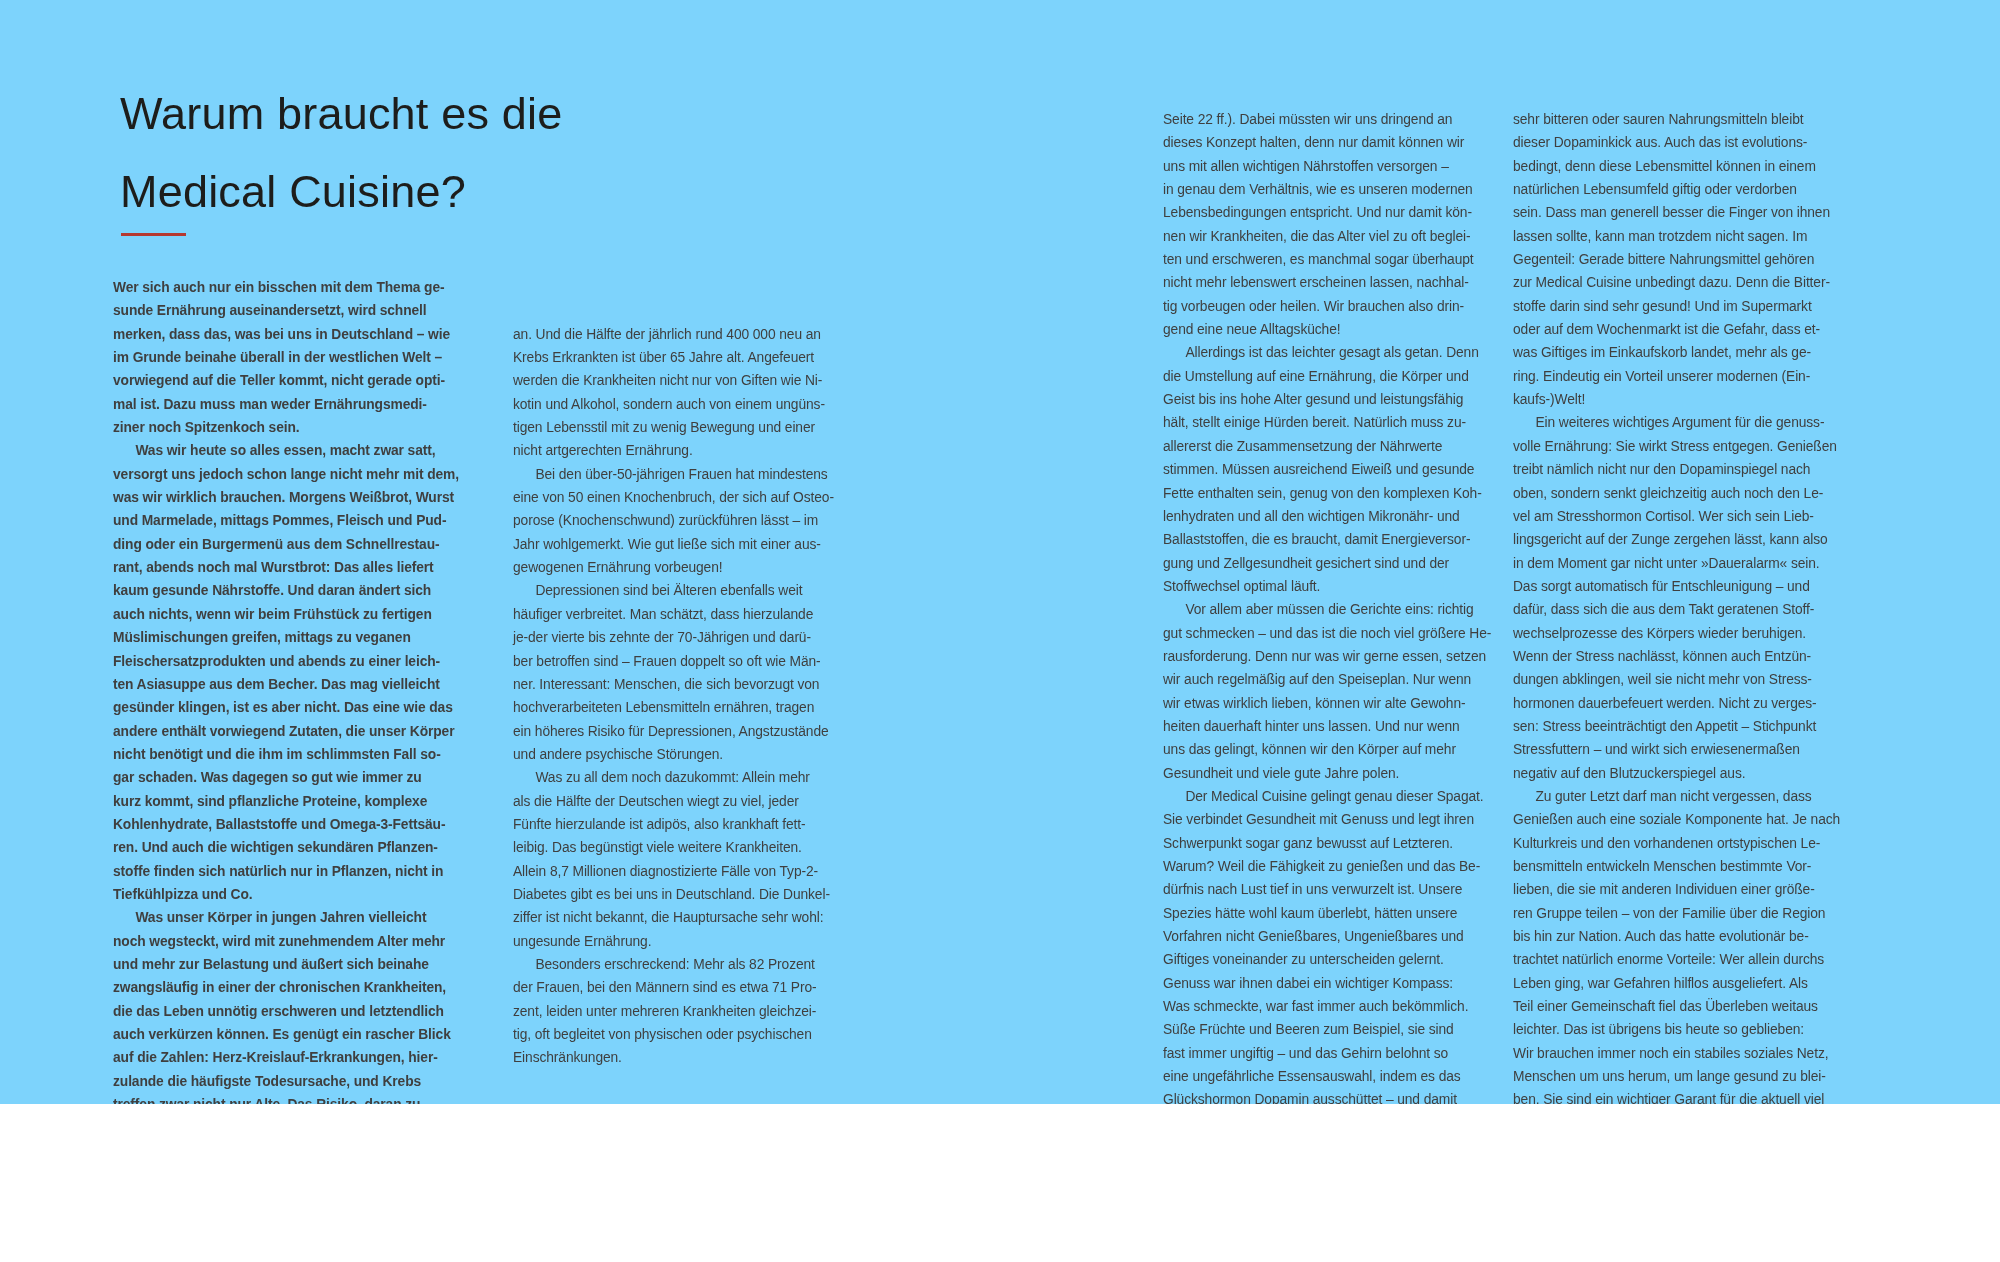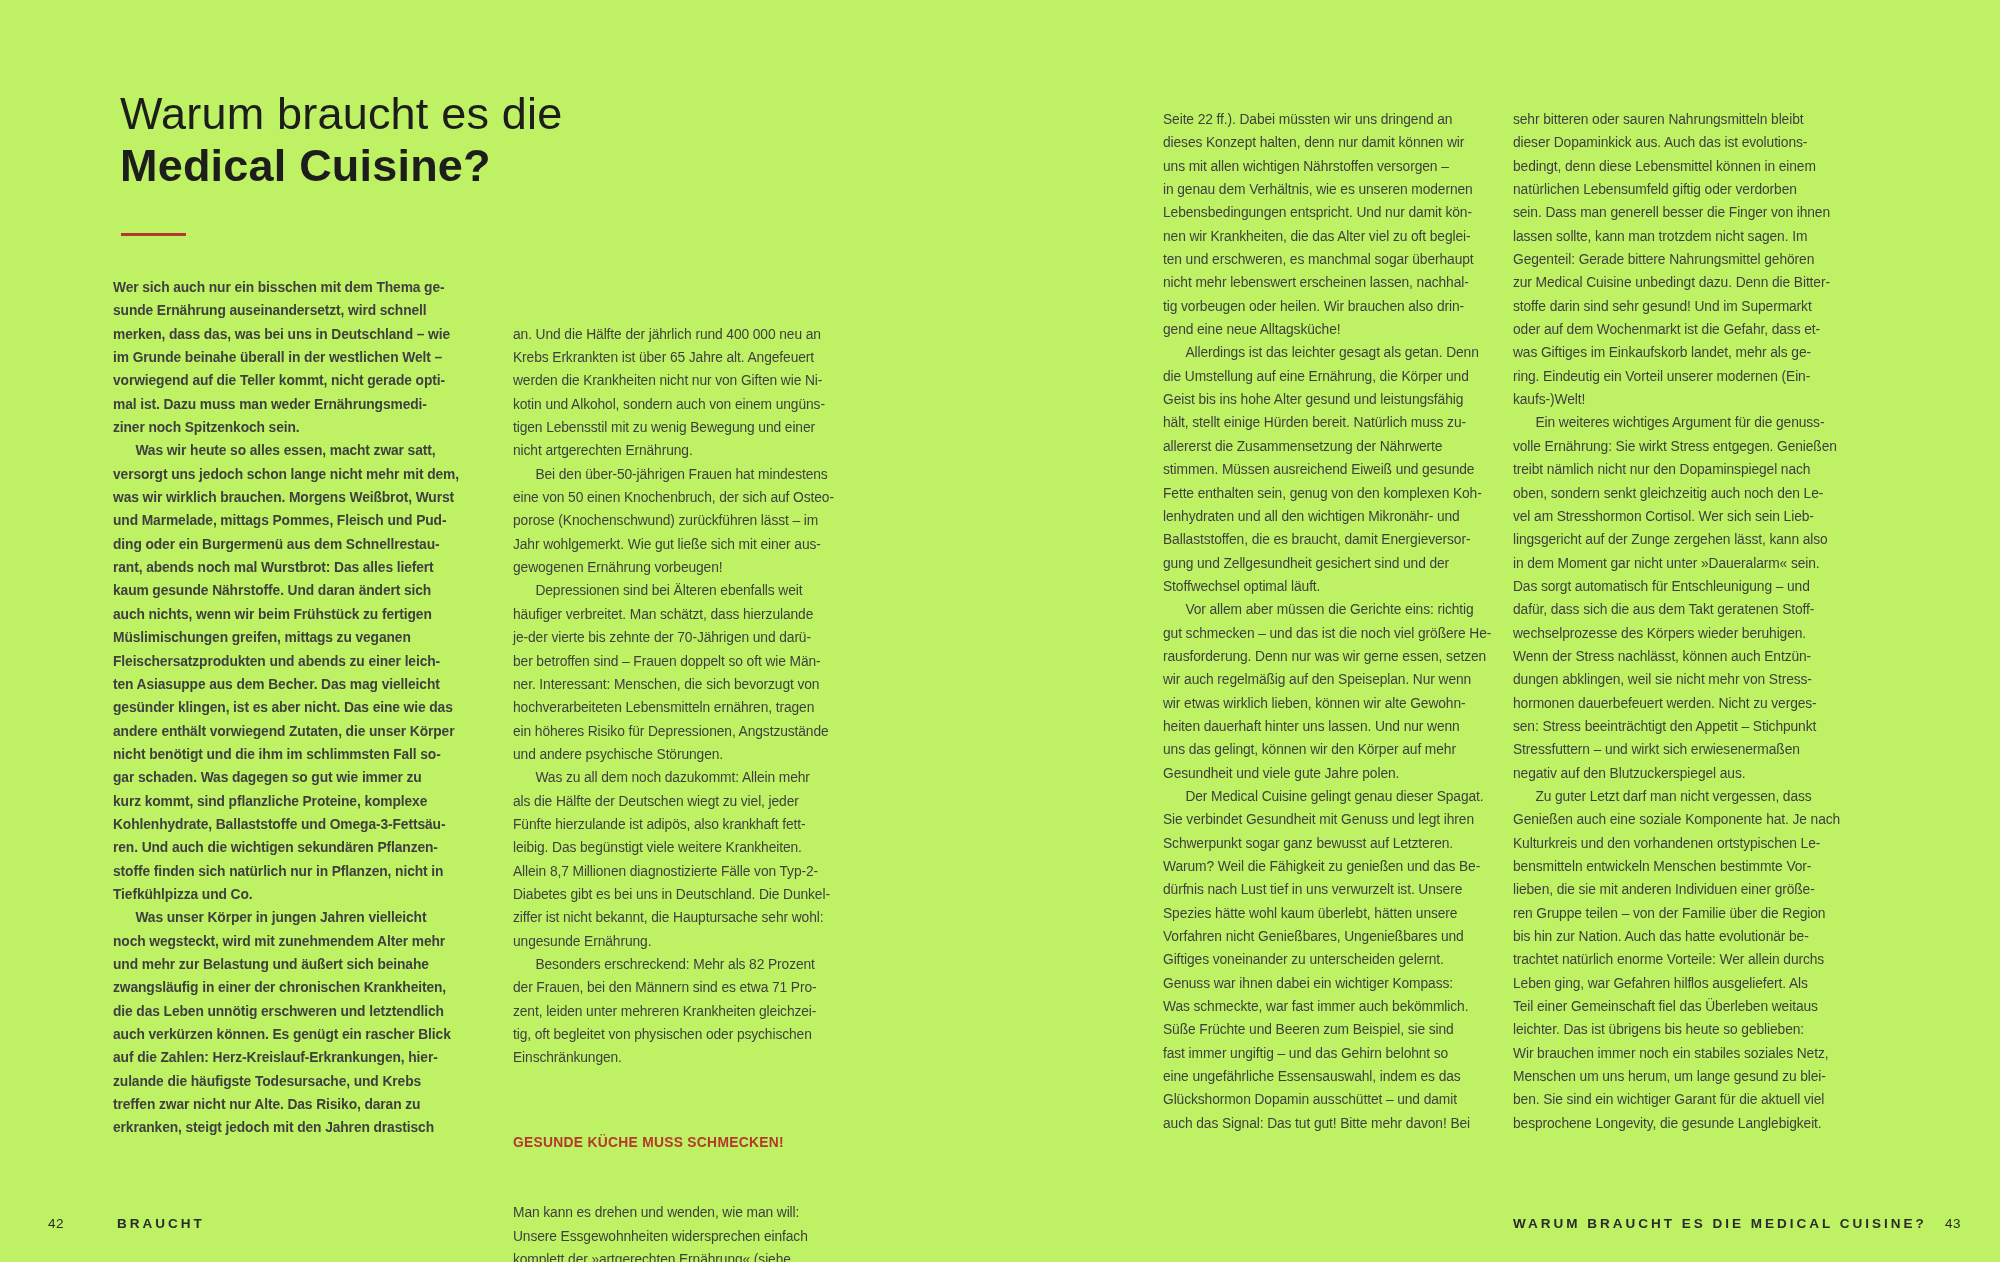--- a/index.html
+++ b/index.html
@@ -4,41 +4,41 @@
 <style>
   html, body {
     margin: 0;
     padding: 0;
     background: #ffffff;
     font-family: "Liberation Sans", sans-serif;
   }
   .spread {
     position: relative;
     width: 2000px;
-    height: 1262px;
-    background: #bef264;
+    height: 1104px;
+    background: #7dd3fc;
     overflow: hidden;
   }
   .page { position: absolute; top: 0; width: 1000px; height: 1262px; }
   .page-left  { left: 0; }
   .page-right { left: 1000px; }
 
   .title {
     position: absolute;
     left: 120px;
     top: 88px;
     margin: 0;
     font-size: 45px;
     line-height: 52px;
     color: #1d1d1b;
     letter-spacing: 0.2px;
     white-space: nowrap;
   }
   .title .t1 { display: block; font-weight: 400; }
-  .title .t2 { display: block; font-weight: 700; }
+  .title .t2 { display: block; font-weight: 400; margin-top: 26px; }
 
   .red-rule {
     position: absolute;
     left: 121px;
     top: 233px;
     width: 65px;
     height: 3px;
     background: #b5382f;
   }
 

